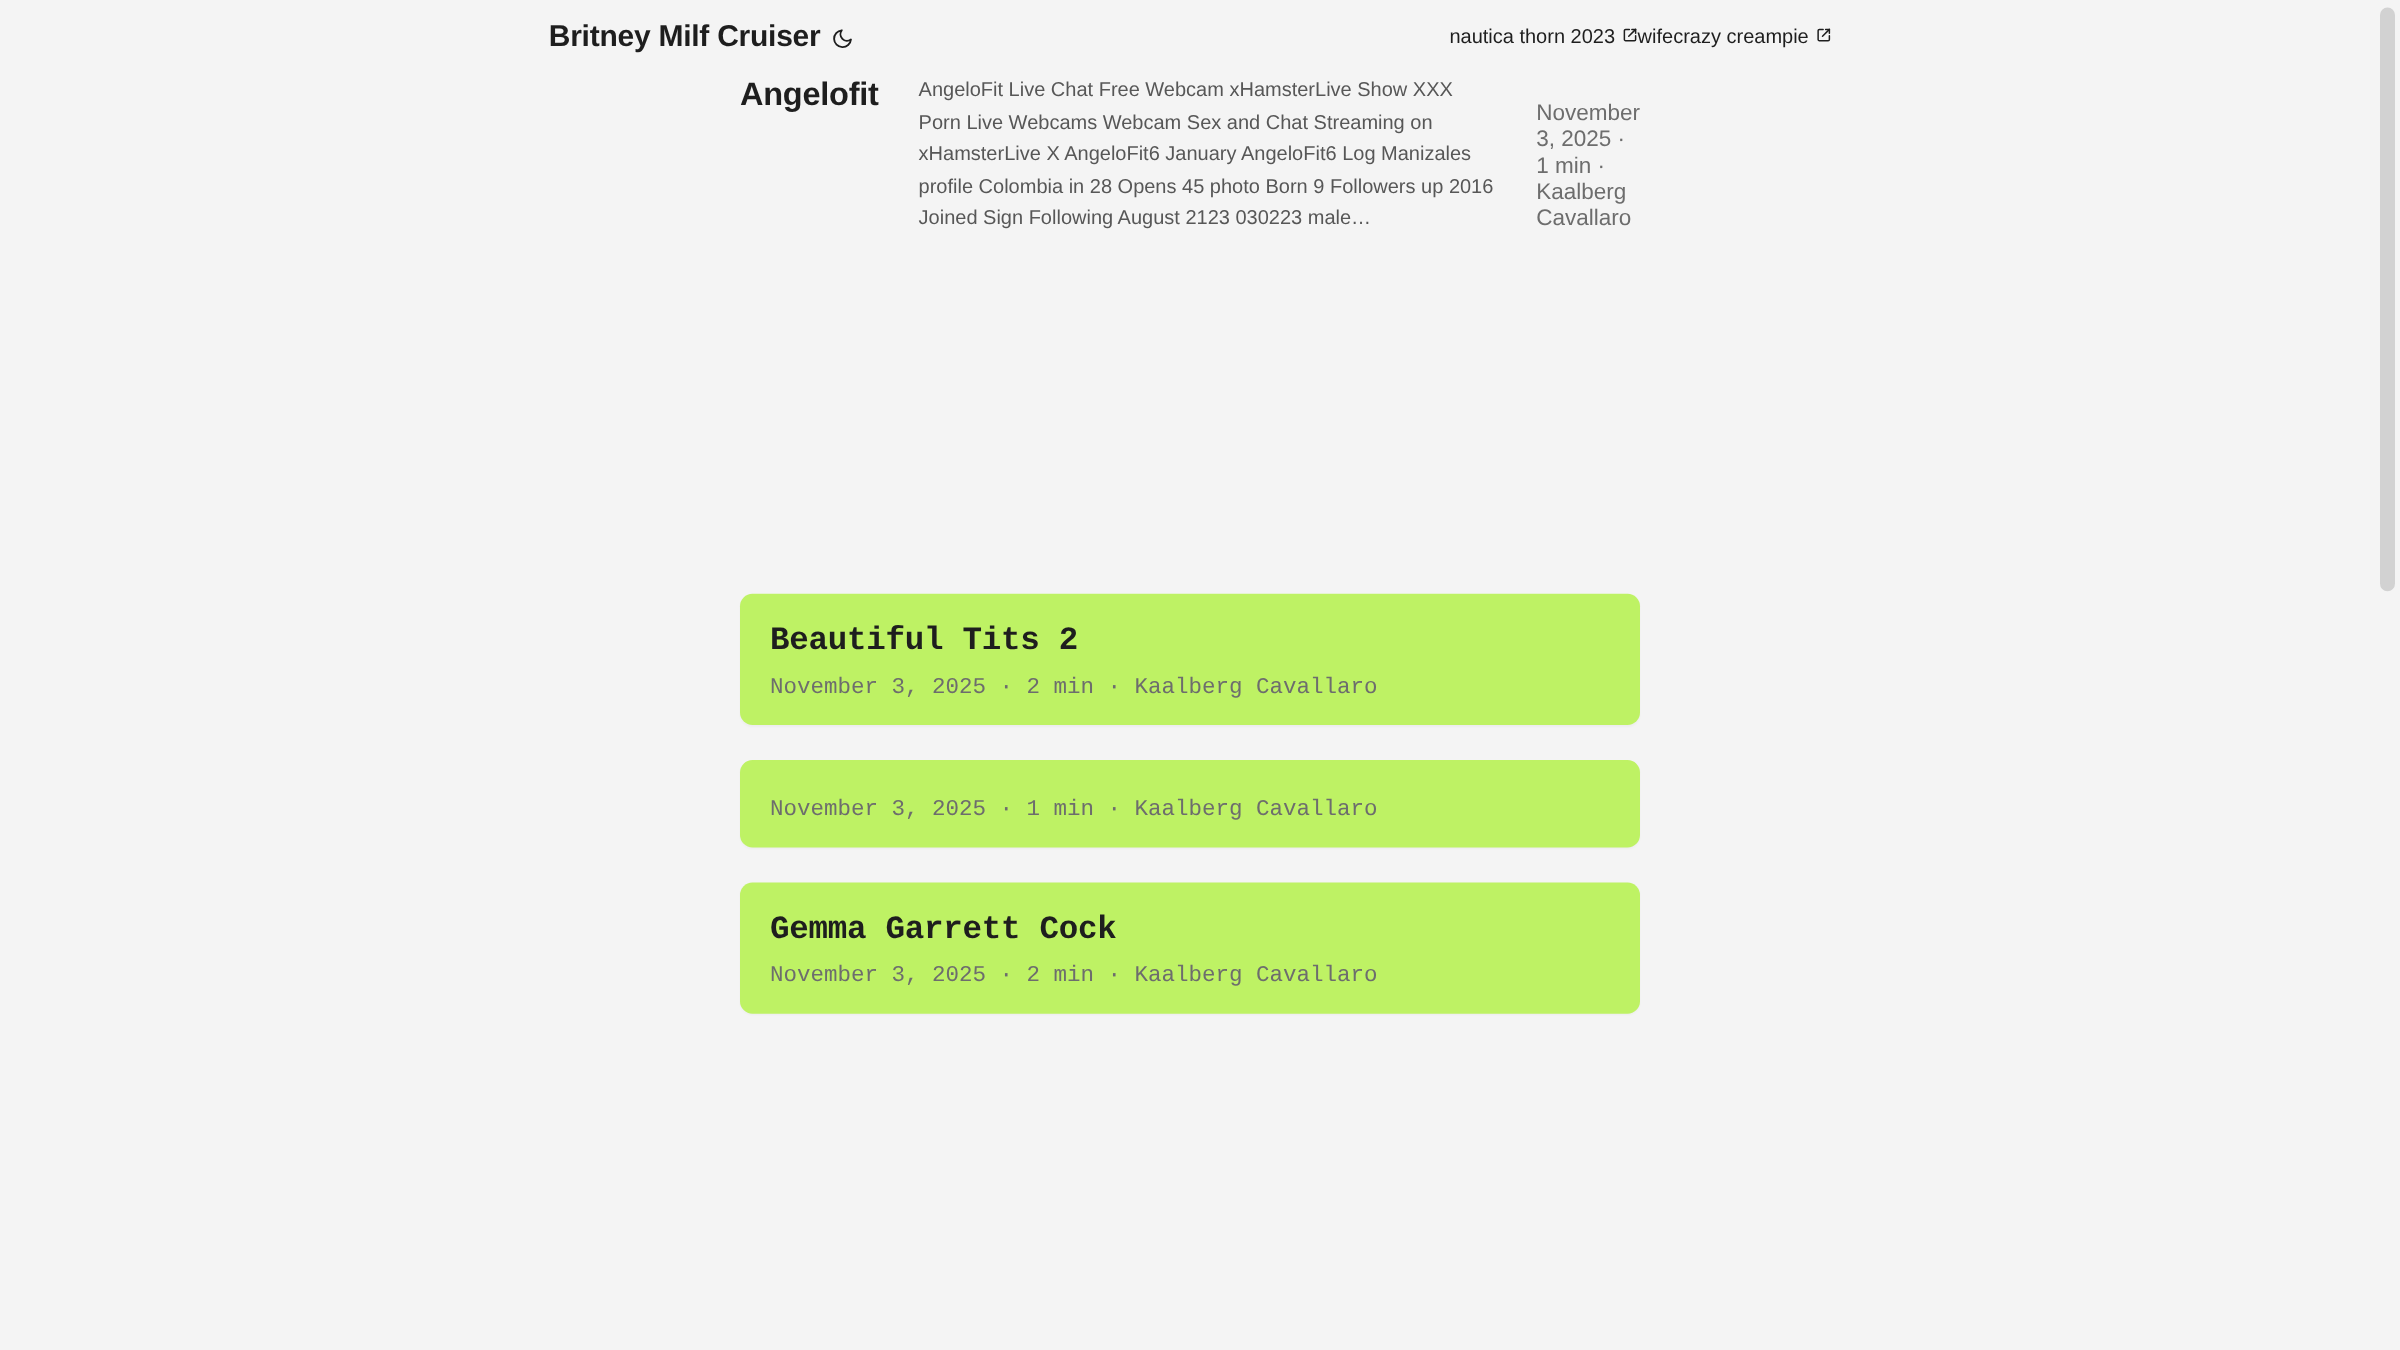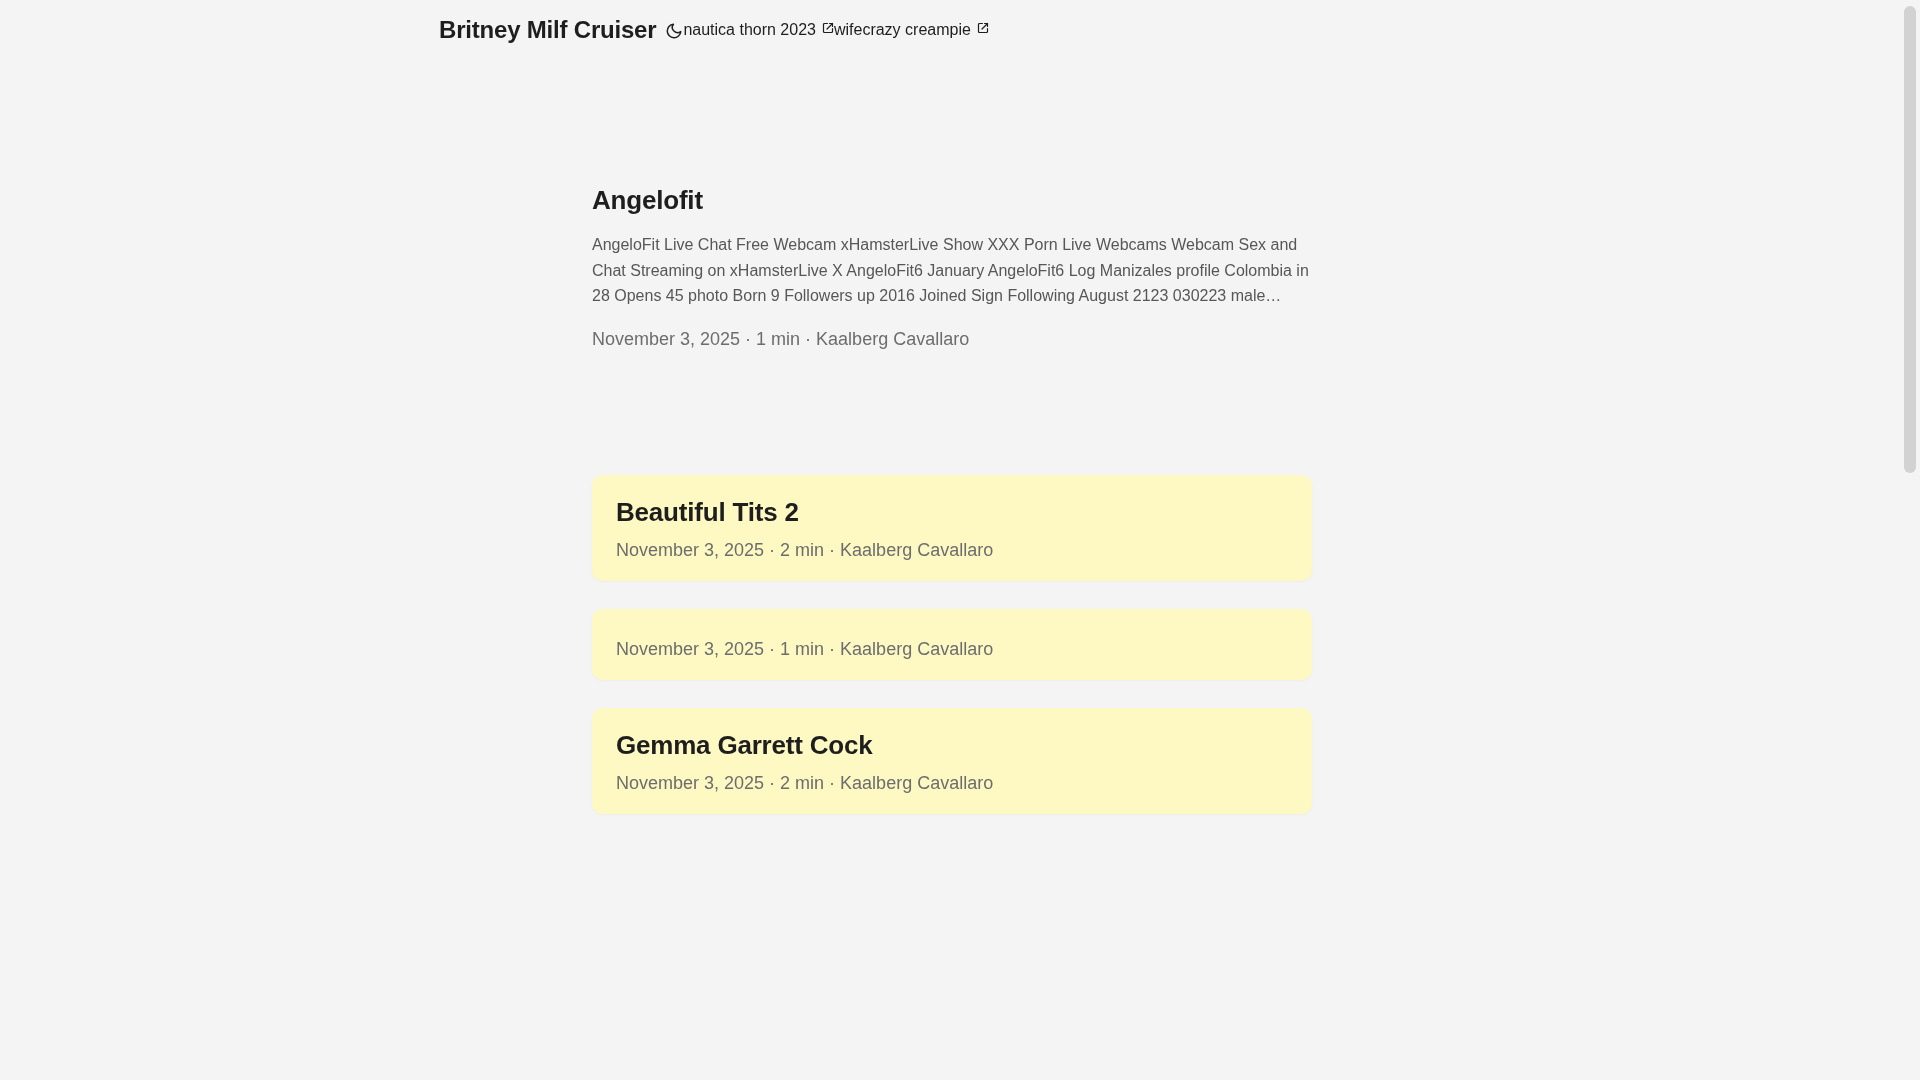--- a/index.html
+++ b/index.html
@@ -10,21 +10,21 @@
     font-family: "Liberation Sans", sans-serif;
     color: #1e1e1e;
     position: relative;
   }
   .page { width: 1904px; }
 
   
   .site-header { height: 60px; display: flex; align-items: center; }
   .header-inner {
     width: 1026px; margin: 12px auto;
-    display: flex; align-items: center;
+    display: flex; justify-content: space-between; align-items: center;
   }
   .logo-wrap { display: flex; align-items: center; gap: 9px; }
   .site-title {
     font-size: 24px; font-weight: 700; color: #1e1e1e;
     text-decoration: none; letter-spacing: -0.2px; cursor: pointer;
   }
   .theme-toggle {
     background: none; border: none; cursor: pointer;
     display: flex; align-items: center; padding: 0; margin-top: 2px;
   }
@@ -34,43 +34,45 @@
     display: inline-flex; align-items: center; gap: 6px; cursor: pointer;
   }
   .ext-icon { margin-top: -4px; }
 
   
   .main { width: 720px; margin: 0 auto; }
 
   
   .first-entry {
     height: 415px;
-    display: flex; flex-direction: column; justify-content: center;
+    display: flex; justify-content: center;
     cursor: pointer;
+    gap: 32px;
   }
   .first-entry h1 {
     font-size: 26px; font-weight: 700; color: #1e1e1e;
     line-height: 1.2; margin-bottom: 16px; letter-spacing: -0.2px;
   }
   .entry-desc {
     font-size: 16px; line-height: 1.6; color: #575757;
   }
   .entry-meta {
     font-size: 18px; color: #6d6d6d;
   }
   .first-entry .entry-meta { margin-top: 20px; }
 
   
   .post-card {
-    background: #fef9c3;
+    background: #bef264;
     border-radius: 10px;
     padding: 22px 24px 20px;
     margin-bottom: 28px;
     box-shadow: 0 1px 2px rgba(0,0,0,0.03);
     cursor: pointer;
+    font-family: Liberation Mono, monospace;
   }
   .post-card h2 {
     font-size: 26px; font-weight: 700; color: #1e1e1e;
     line-height: 1.2; margin-bottom: 12px; letter-spacing: -0.2px;
   }
   .post-card .entry-meta { margin-top: 8px; }
 
   
   .scrollbar-track {
     position: absolute; top: 0; right: 0;

